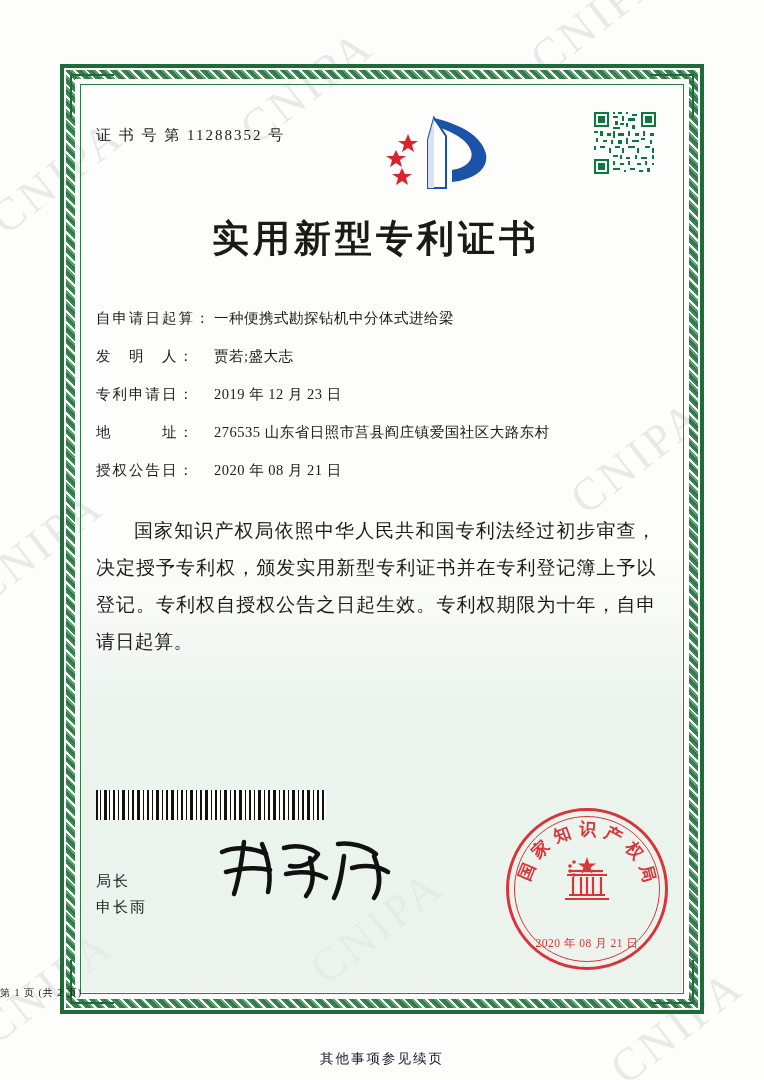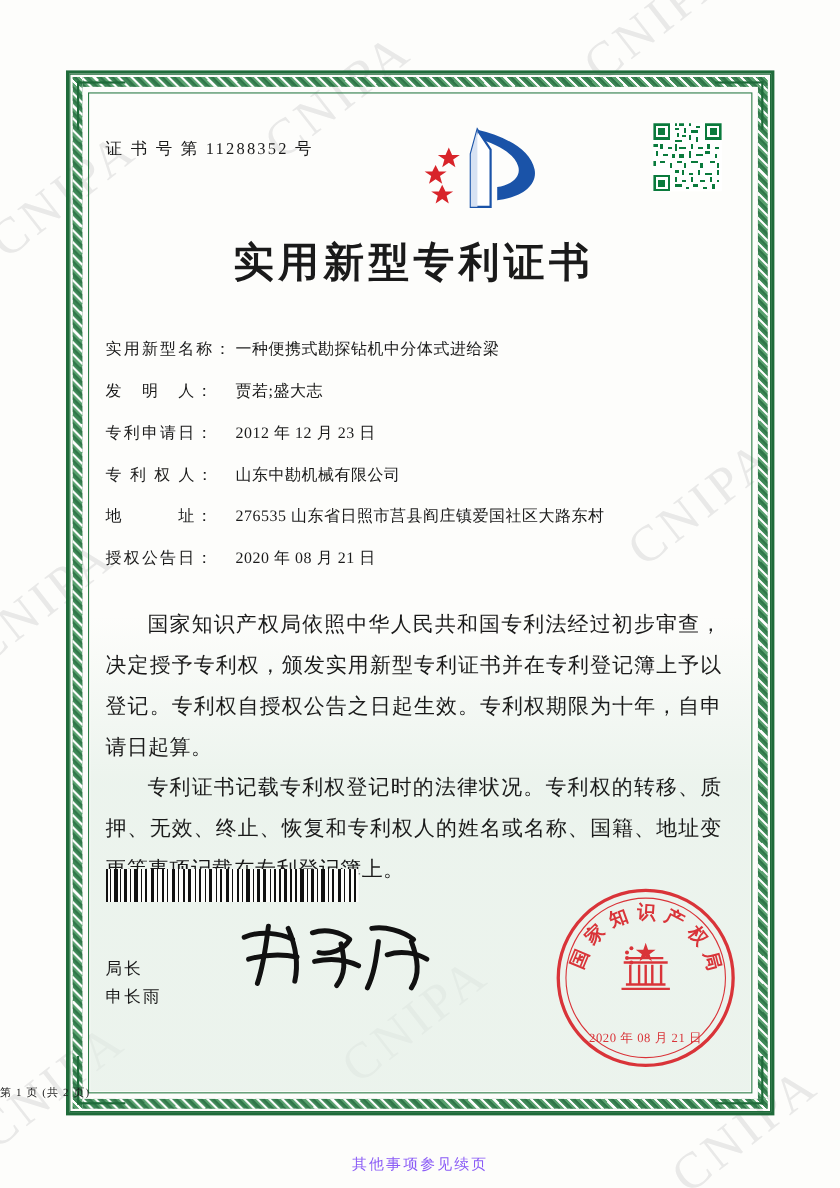--- a/index.html
+++ b/index.html
@@ -220,21 +220,21 @@
     text-align: left;
     font-size: 10px;
     letter-spacing: 1px;
   }
   .foot-note {
     position: absolute;
     left: 0; right: 0; top: 1050px;
     text-align: center;
     font-size: 13.5px;
     letter-spacing: 2px;
-    color: #8b5cf6;
+    color: #0f172a;
   }
 </style>
 </head>
 <body>
 
 <div id="page">
 
   <div class="wm" style="left:-20px; top:150px;">CNIPA</div>
   <div class="wm" style="left:230px; top:60px;">CNIPA</div>
   <div class="wm" style="left:520px; top:-10px;">CNIPA</div>
@@ -345,51 +345,47 @@
           </g>
         </svg>
       </div>
     </div>
 
     <div class="title">实用新型专利证书</div>
 
     <div class="fields">
 
       <div class="field">
-        <span class="f-label">实用新型名称：</span><span class="f-value">一种便携式勘探钻机中分体式进给梁</span>
+        <span class="f-label">自申请日起算：</span><span class="f-value">一种便携式勘探钻机中分体式进给梁</span>
       </div>
 
       <div class="field">
         <span class="f-label">发　明　人：</span><span class="f-value">贾若;盛大志</span>
       </div>
 
 
       <div class="field">
-        <span class="f-label">专利申请日：</span><span class="f-value">2012 年 12 月 23 日</span>
-      </div>
-
-      <div class="field">
-        <span class="f-label">专 利 权 人：</span><span class="f-value">山东中勘机械有限公司</span>
-      </div>
+        <span class="f-label">专利申请日：</span><span class="f-value">2019 年 12 月 23 日</span>
+      </div>
+
 
       <div class="field">
         <span class="f-label">地　　　址：</span><span class="f-value">276535  山东省日照市莒县阎庄镇爱国社区大路东村</span>
       </div>
 
       <div class="field two-col">
         <div class="col1">
           <span class="f-label">授权公告日：</span><span class="f-value">2020 年 08 月 21 日</span>
         </div>
       </div>
 
     </div>
 
     <div class="paragraphs">
       <p>国家知识产权局依照中华人民共和国专利法经过初步审查，决定授予专利权，颁发实用新型专利证书并在专利登记簿上予以登记。专利权自授权公告之日起生效。专利权期限为十年，自申请日起算。</p>
-      <p>专利证书记载专利权登记时的法律状况。专利权的转移、质押、无效、终止、恢复和专利权人的姓名或名称、国籍、地址变更等事项记载在专利登记簿上。</p>
     </div>
   </div>
 
   <div class="lower">
     <div class="barcode">
       <svg viewBox="0 0 230 30" width="230" height="30" shape-rendering="crispEdges">
         <rect width="230" height="30" fill="#fdfdfb"></rect>
         <g fill="#111">
           <rect x="0" y="0" width="2" height="30"></rect>
             <rect x="4" y="0" width="1" height="30"></rect>

